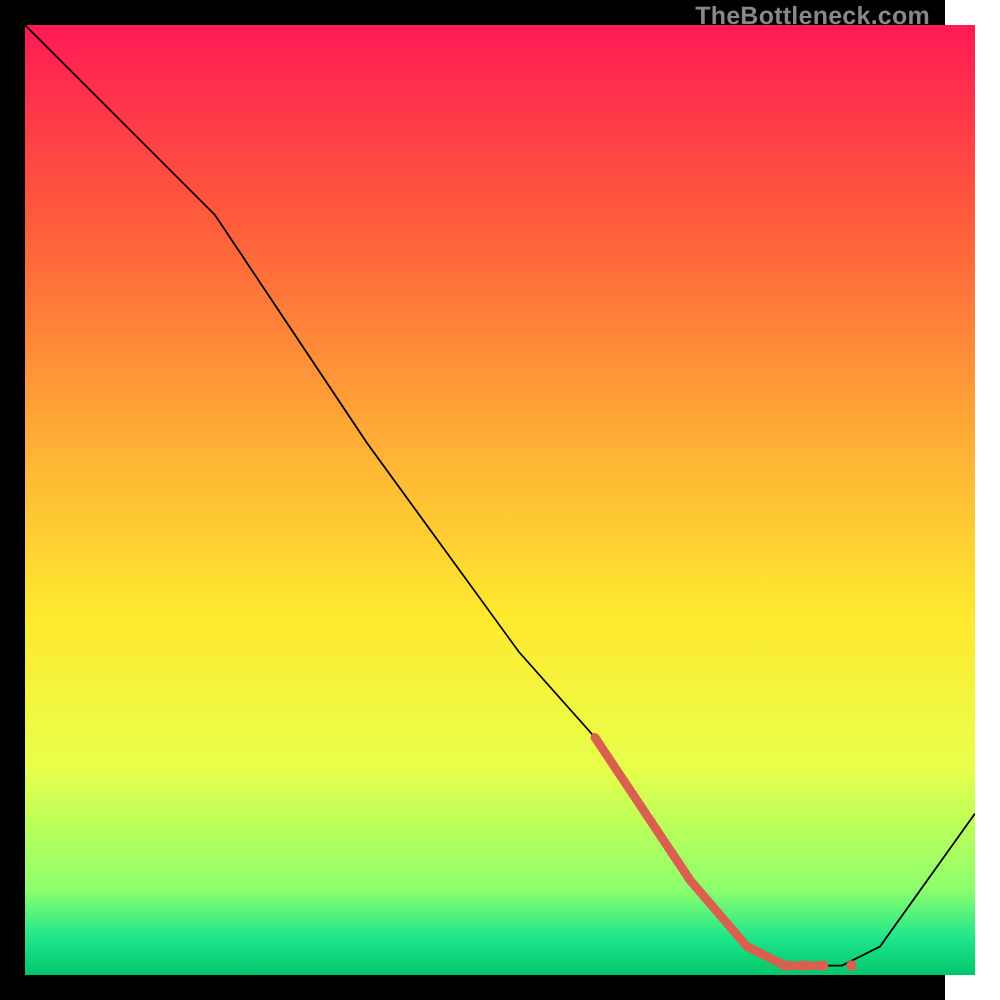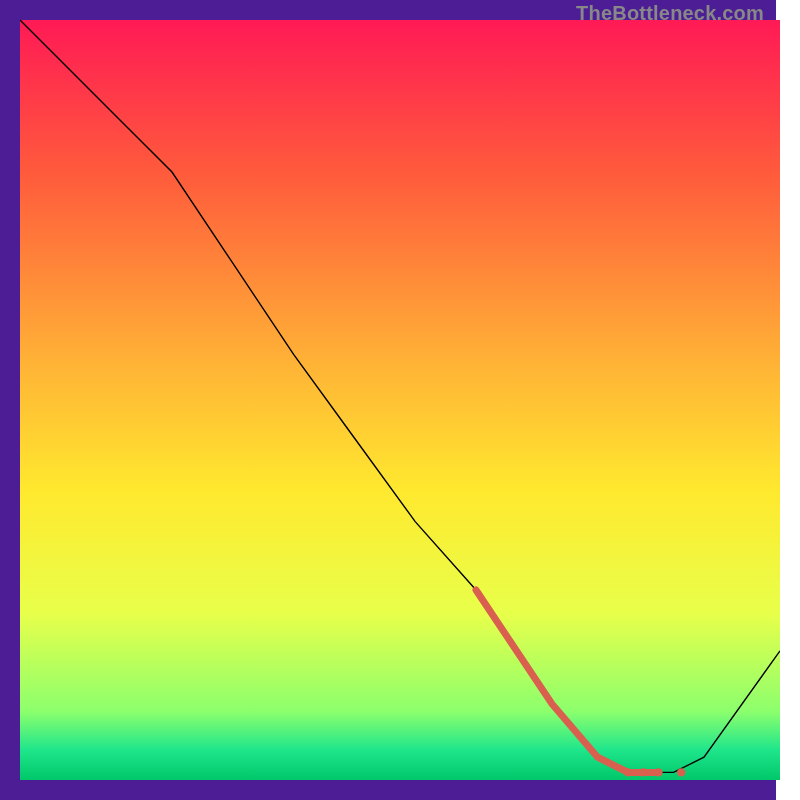--- a/index.html
+++ b/index.html
@@ -7,22 +7,21 @@
     padding: 0;
     width: 800px;
     height: 800px;
     overflow: hidden;
     font-family: Arial, Helvetica, sans-serif;
   }
   .chart-wrap {
     position: relative;
     width: 756px;
     height: 800px;
-    background: #4c1d95;
-    padding-left: 20px;
+    background: #000000;
   }
   .plot-area {
     position: absolute;
     left: 20px;
     top: 20px;
     width: 760px;
     height: 760px;
   }
   .watermark {
     position: absolute;

